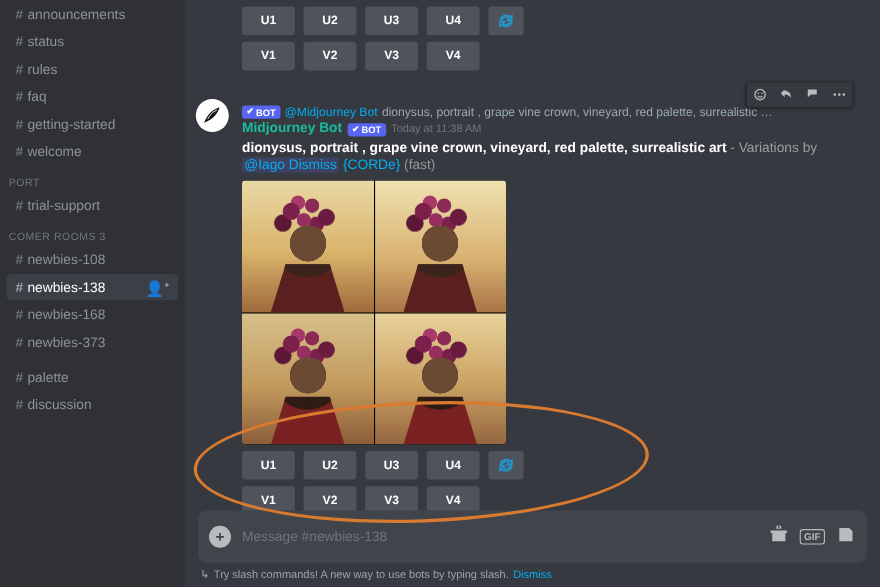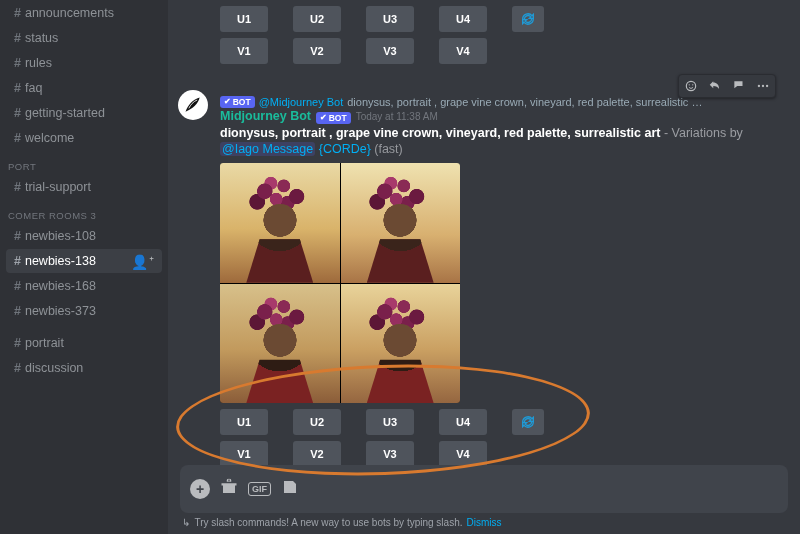--- a/index.html
+++ b/index.html
@@ -65,21 +65,21 @@
   .portrait.var-b { background:linear-gradient(180deg,#efe2b0 0%,#d8b070 60%,#a87446 100%); }
   .portrait.var-c { background:linear-gradient(180deg,#d7c08a 0%,#c29a5d 55%,#8b5d39 100%); }
   .portrait.var-d { background:linear-gradient(180deg,#e8d39a 0%,#caa062 55%,#956640 100%); }
   .portrait.var-c::after, .portrait.var-d::after { background:
       radial-gradient(ellipse 46% 34% at 50% 28%,#2e1c14 0 100%,transparent 0),
       linear-gradient(180deg,transparent 0 48%,#7a2222 48% 100%);
       clip-path:polygon(20% 48%,80% 48%,100% 100%,0 100%,20% 48%);
   }
 
   
-  .btnrow { display:flex; gap:25px; margin-top:6px; }
+  .btnrow { display:flex; gap:8px; margin-top:6px; }
   .dbtn { width:48px; height:26px; background:#4f545c; color:#fff; font-size:11px; font-weight:600; border:none; border-radius:3px; display:flex; align-items:center; justify-content:center; cursor:pointer; }
   .dbtn.icon { width:32px; }
   .dbtn.icon svg { width:16px; height:16px; stroke:#1f9ad6; stroke-width:2; fill:none; }
 
   
   .composer { height:48px; margin:0 12px 4px 12px; background:#40444b; border-radius:8px; display:flex; align-items:center; padding:0 10px; gap:10px; }
   .composer .plus { width:20px; height:20px; border-radius:50%; background:#b9bbbe; color:#40444b; display:flex; align-items:center; justify-content:center; font-weight:900; font-size:14px; }
   .composer input { flex:1; background:transparent; border:none; outline:none; color:#dcddde; font-size:12.5px; }
   .composer input::placeholder { color:#6f747b; }
   .composer .cicon { color:#b9bbbe; }
@@ -153,21 +153,21 @@
       <div class="item">
         <span class="hash">#</span>
         <span>newbies-373</span>
       </div>
     </div>
 
   <div style="height:6px"></div>
   <div id="sb-bottom">
       <div class="item">
         <span class="hash">#</span>
-        <span>portrait</span>
+        <span>palette</span>
       </div>
       <div class="item">
         <span class="hash">#</span>
         <span>discussion</span>
       </div>
     </div>
 
 </div>
 
 <div class="main">
@@ -244,21 +244,21 @@
       <div class="head">
         <span class="botname">Midjourney Bot</span>
         <span class="bot-badge">
             <span class="chk">✔</span>
             <span>BOT</span>
           </span>
         <span class="ts">Today at 11:38 AM</span>
       </div>
 
       <div class="content">
-        <span class="prompt">dionysus, portrait , grape vine crown, vineyard, red palette, surrealistic art</span><span class="variations"> - Variations by </span><span class="mention">@Iago Message</span>
+        <span class="prompt">dionysus, portrait , grape vine crown, vineyard, red palette, surrealistic art</span><span class="variations"> - Variations by </span><span class="mention">@Iago Dismiss</span>
         <span class="corde">{CORDe}</span><span class="fast"> (fast)</span>
       </div>
 
       <div class="imgset">
         <div class="portrait">
             <div class="face"></div>
           </div>
         <div class="portrait var-b">
             <div class="face"></div>
           </div>
@@ -287,20 +287,21 @@
           <button class="dbtn">V2</button>
           <button class="dbtn">V3</button>
           <button class="dbtn">V4</button>
         </div>
     </div>
 
   </div>
 
   <div class="composer">
     <div class="plus">+</div>
+    <input placeholder="Message #newbies-138" style="">
     <span class="cicon"><svg viewBox="0 0 24 24">
           <path d="M4 10h16v10H4zM2 7h20v3H2zM9 3a2 2 0 1 1 2 2H9zM15 3a2 2 0 1 0-2 2h2z"></path>
         </svg></span>
     <span class="gif-badge">GIF</span>
     <span class="cicon"><svg viewBox="0 0 24 24">
           <path d="M4 4h12l4 4v12H4z"></path>
         </svg></span>
   </div>
 
   <div class="tipbar">

